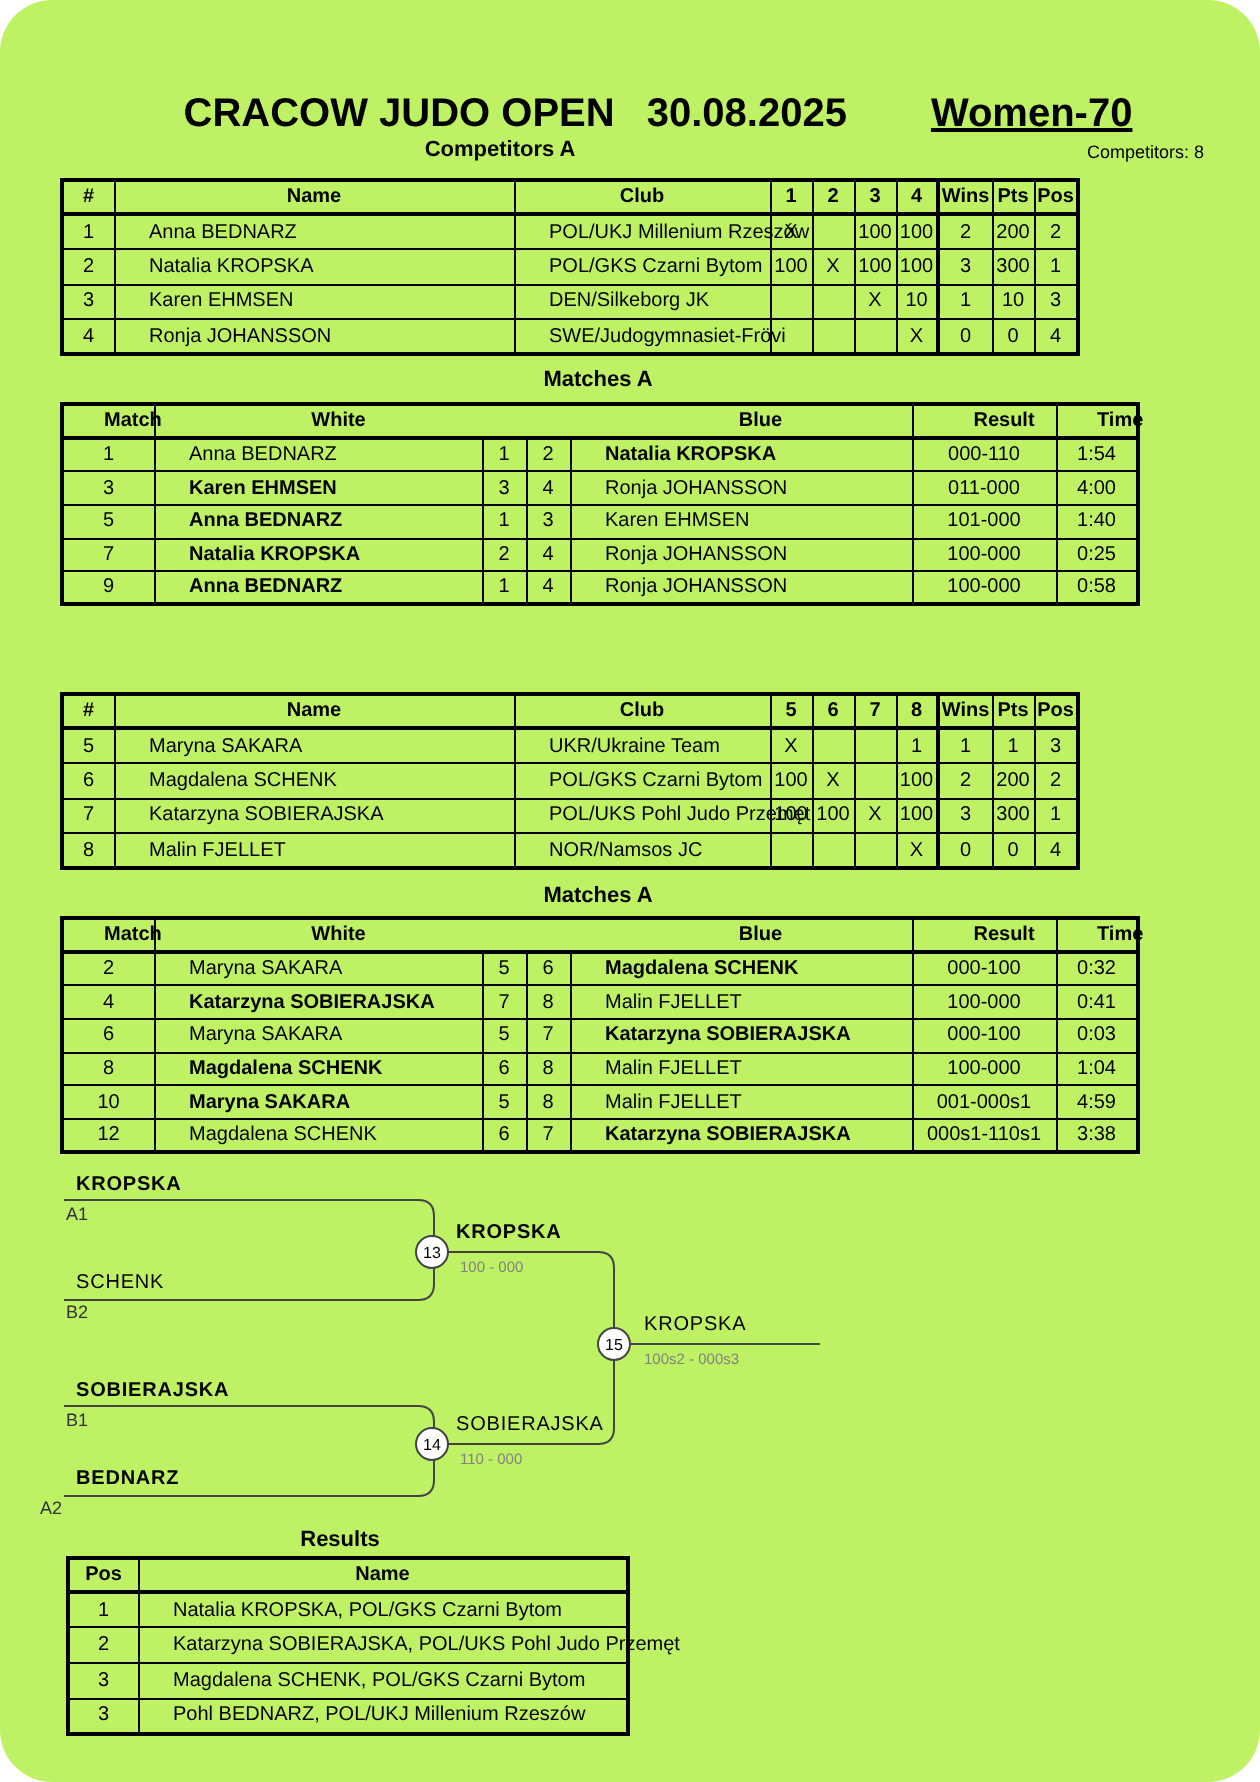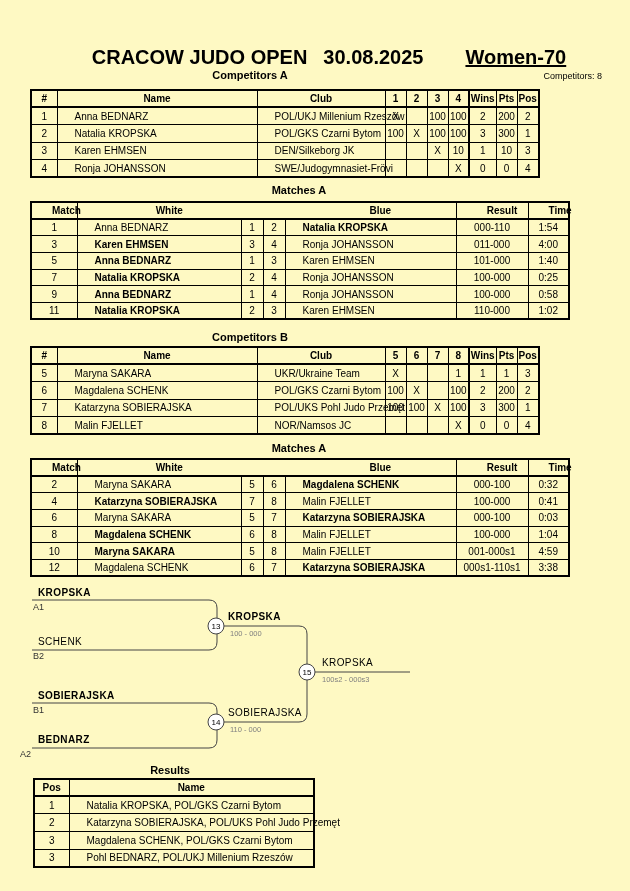--- a/index.html
+++ b/index.html
@@ -1,18 +1,18 @@
 <!DOCTYPE html>
 <html><head>
 <meta charset="utf-8">
 <style>
   * { margin:0; padding:0; box-sizing:border-box; }
   html,body { background:#fff; }
-  .page { position:relative; width:630px; height:891px; background:#fef9c3;
-          font-family:"Liberation Sans", sans-serif; color:#000; overflow:hidden; }
+  .page { position:relative; width:630px; height:891px; background:#bef264;
+          font-family:"Liberation Sans", sans-serif; color:#000; overflow:hidden;border-radius:26px; }
 
   .title-row { position:absolute; top:46px; left:0; width:630px; display:flex;
                justify-content:center; align-items:baseline; gap:16px;
                font-size:20px; font-weight:bold; padding-left:28px; white-space:nowrap; }
   .title-row .cat { margin-left:26px;text-decoration:underline; }
 
   .sec-title { position:absolute; font-size:11px; font-weight:bold; text-align:center; }
   .comp-count { position:absolute; top:71px; right:28px; font-size:9px; }
 
   table { border-collapse:collapse; table-layout:fixed; position:absolute; left:30px;
@@ -200,33 +200,23 @@
     </tr>
     <tr>
       <td>9</td>
       <td class="al b">Anna BEDNARZ</td>
       <td>1</td>
       <td>4</td>
       <td class="al">Ronja JOHANSSON</td>
       <td>100-000</td>
       <td>0:58</td>
     </tr>
-    <tr>
-      <td>11</td>
-      <td class="al b">Natalia KROPSKA</td>
-      <td>2</td>
-      <td>3</td>
-      <td class="al">Karen EHMSEN</td>
-      <td>110-000</td>
-      <td>1:02</td>
-    </tr>
   </tbody>
     </table>
 
-  <div class="sec-title" style="top:331px;left:0;width:500px;">Competitors B</div>
 
   <table class="ctable" style="top:346px;">
     <colgroup>
         <col style="width:26px">
         <col style="width:200px">
         <col style="width:128px">
         <col style="width:21px">
         <col style="width:21px">
         <col style="width:21px">
         <col style="width:21px">

